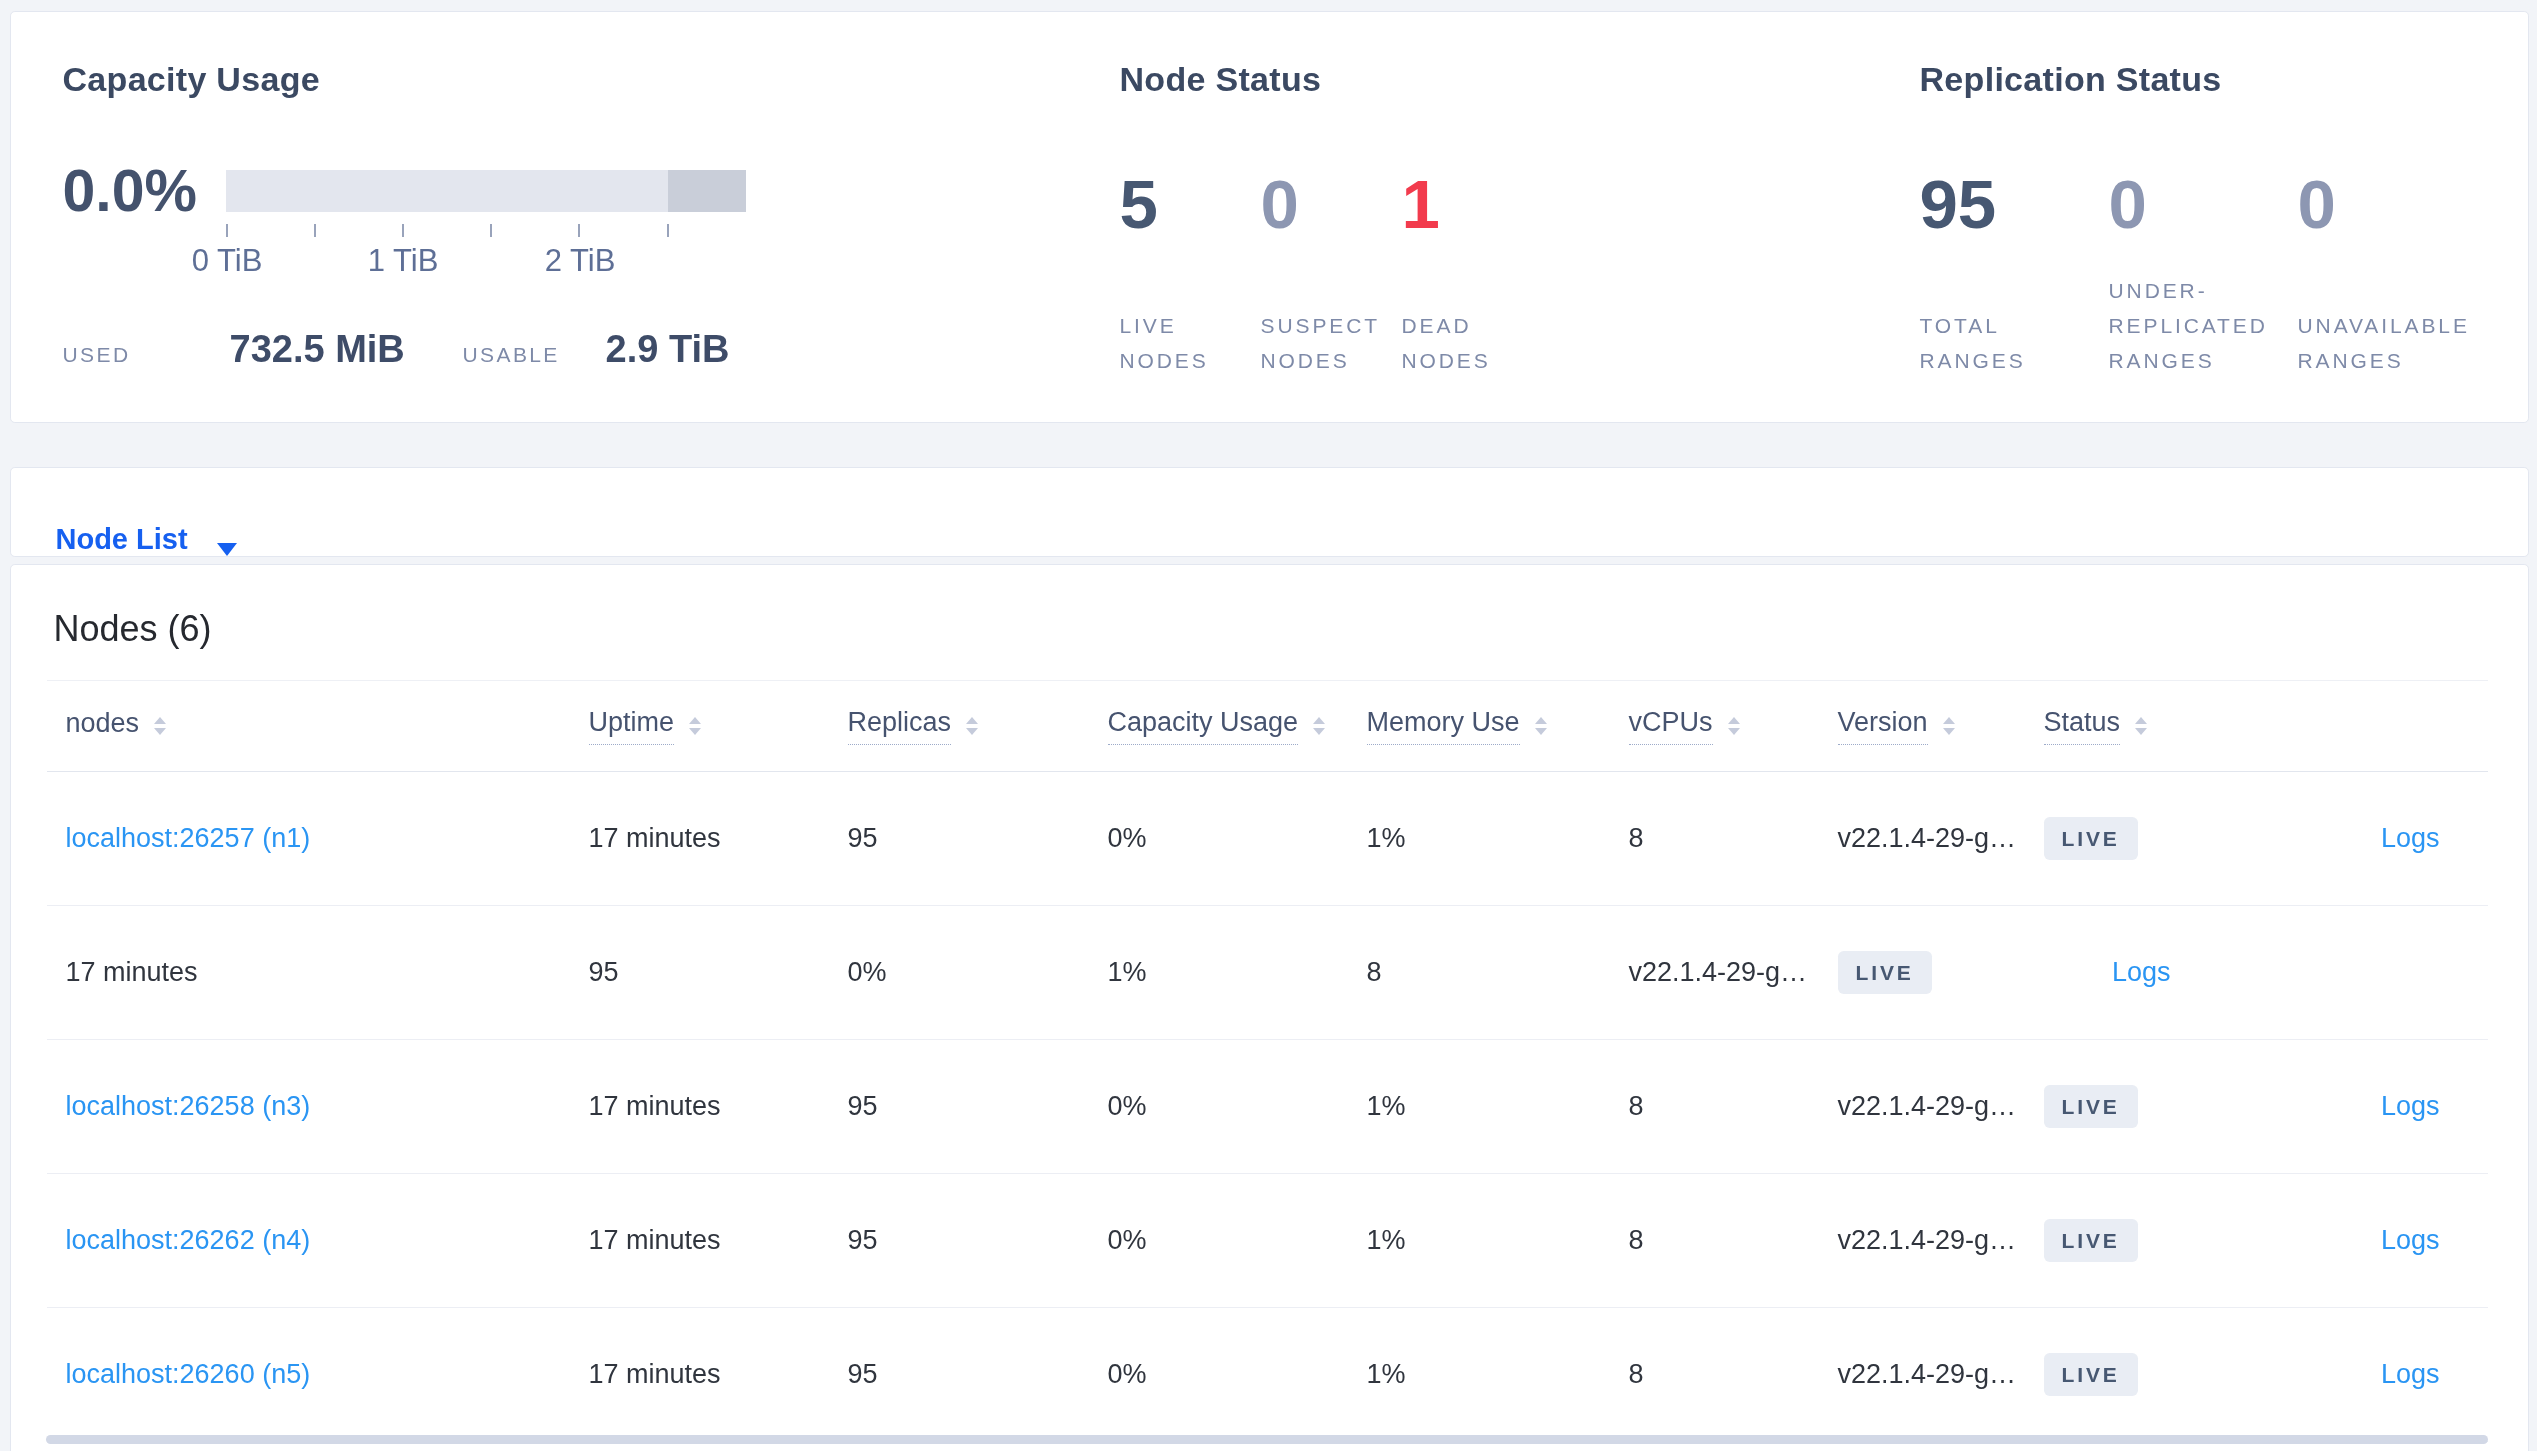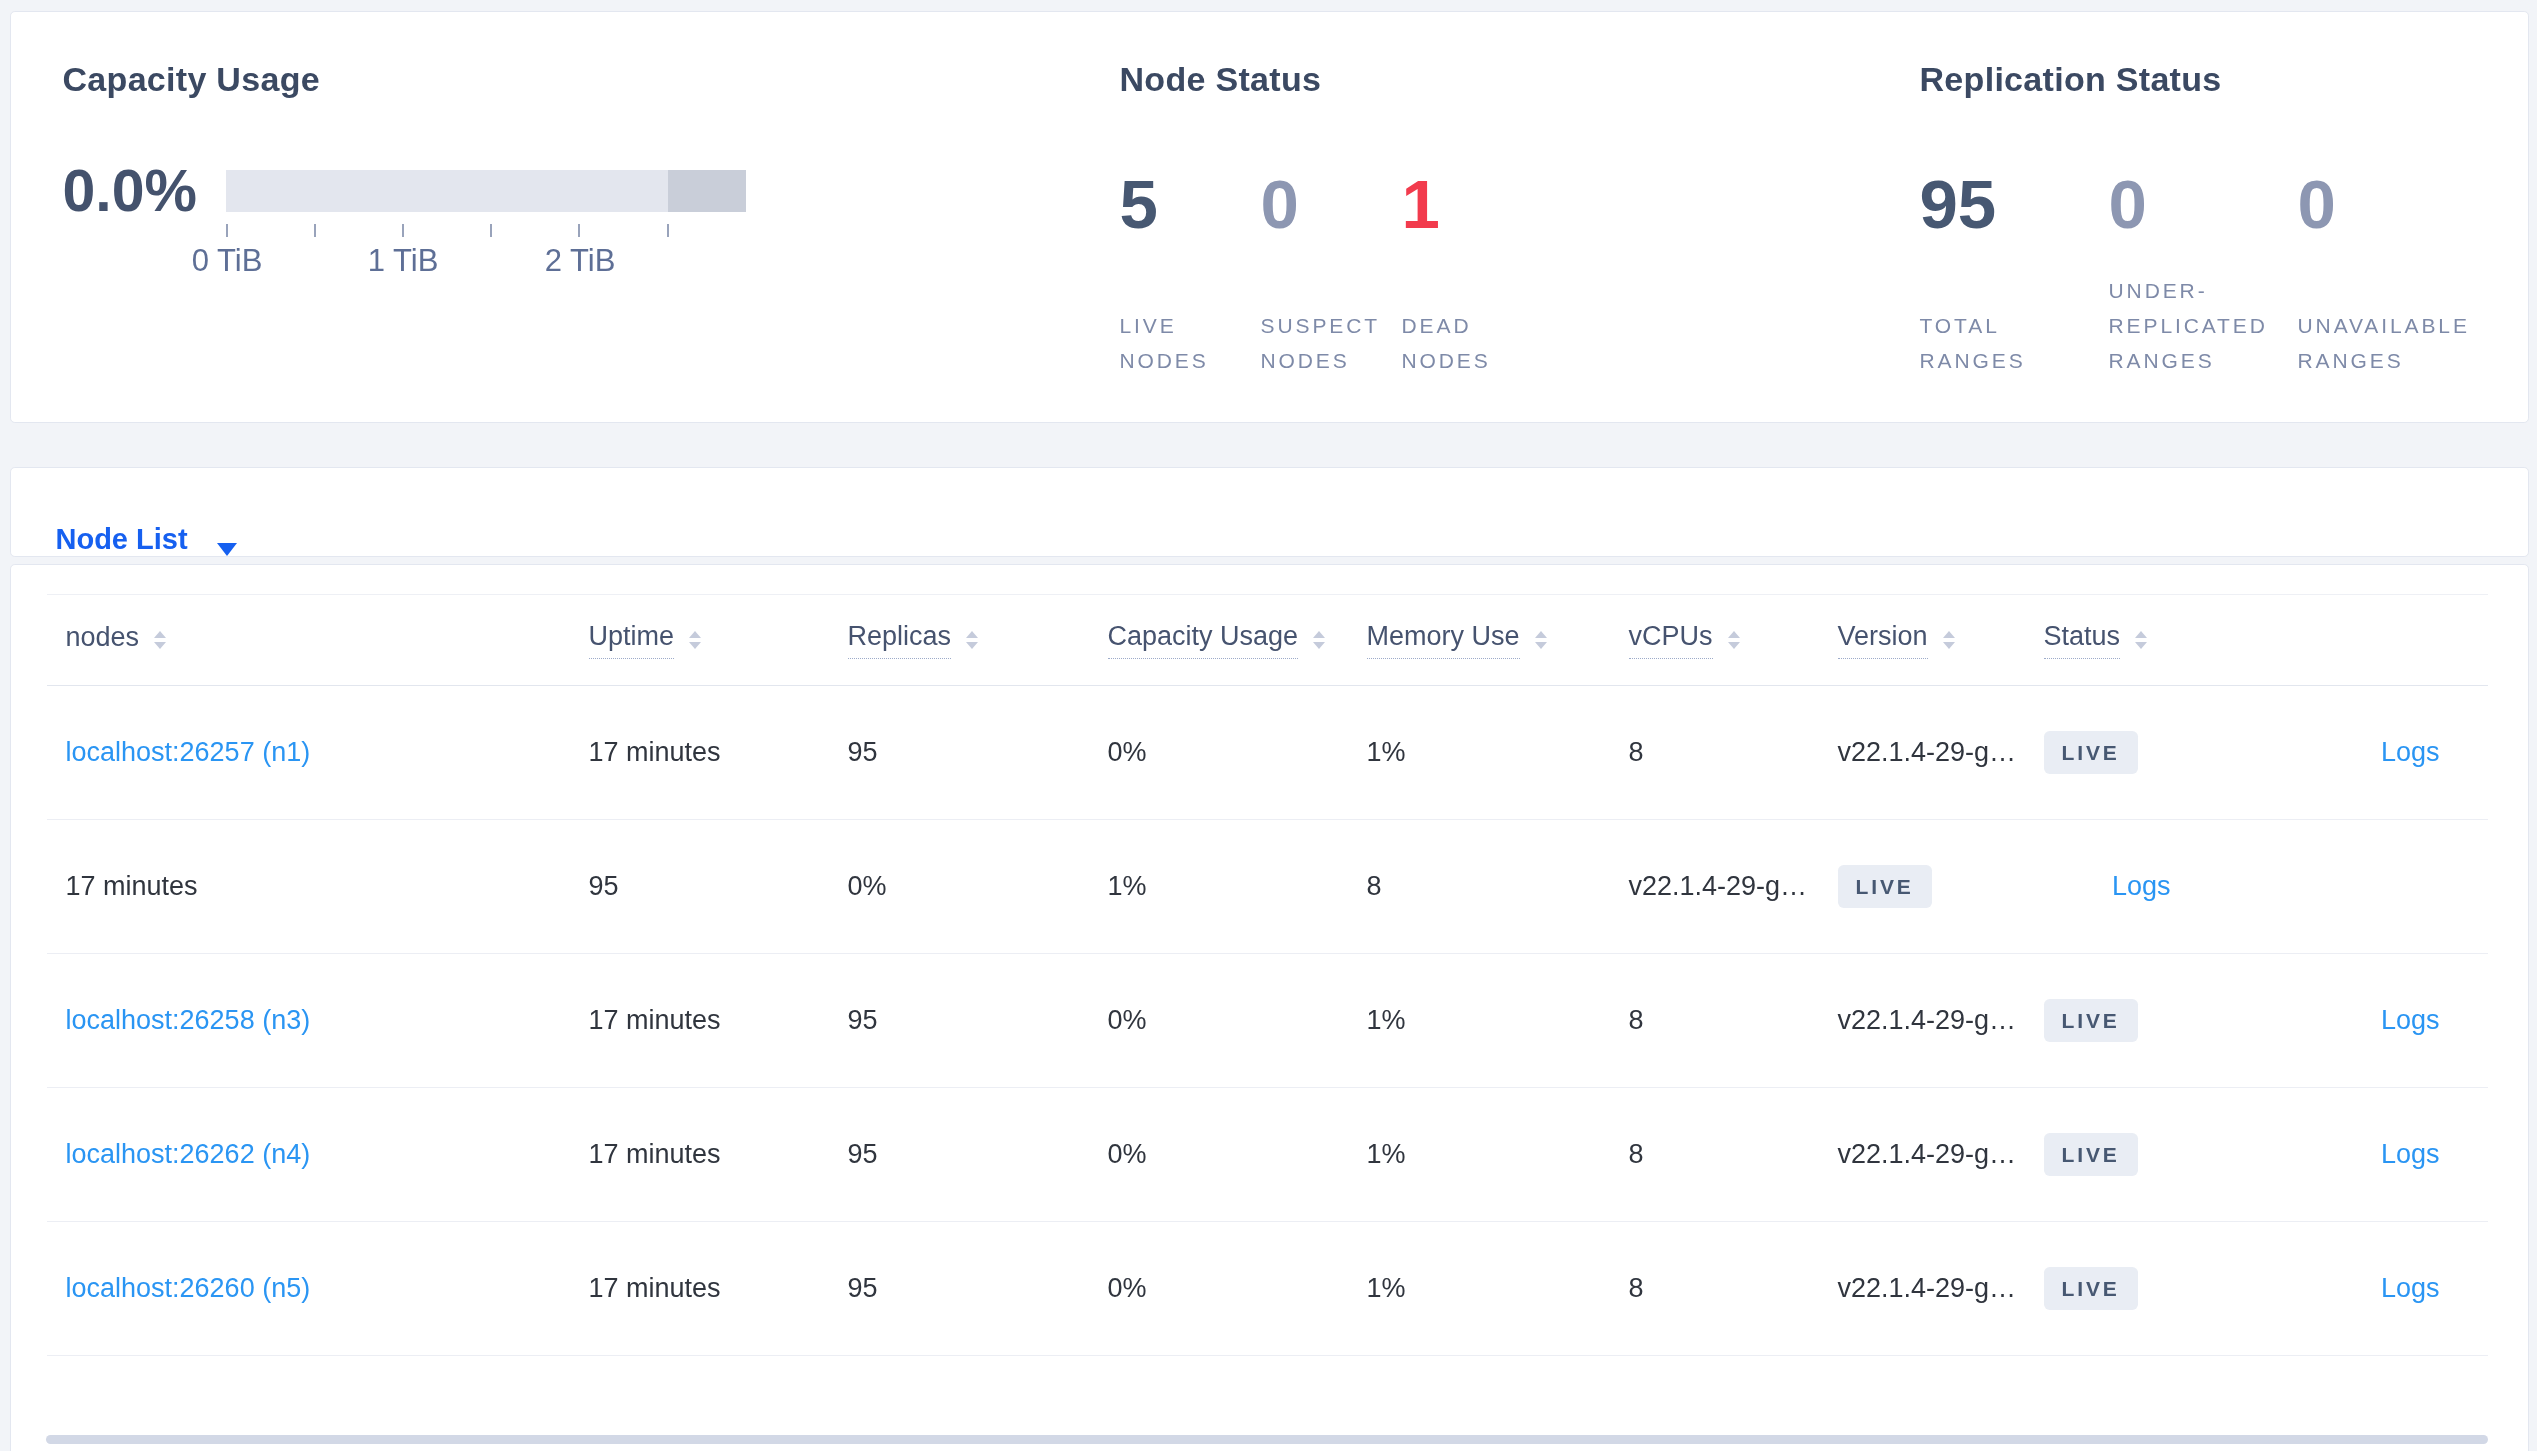--- a/index.html
+++ b/index.html
@@ -113,20 +113,26 @@
           <div class="cap-tick" style="left: 264px;"></div>
           <div class="cap-tick" style="left: 352px;"></div>
           <div class="cap-tick" style="left: 441px;"></div>
         </div>
       <div class="cap-axis-labels">
           <div class="cap-axis-label" style="left: -65px;">0 TiB</div>
           <div class="cap-axis-label" style="left: 111px;">1 TiB</div>
           <div class="cap-axis-label" style="left: 288px;">2 TiB</div>
         </div>
     </div>
+    <div class="cap-footer">
+      <span class="caps used">USED</span>
+      <span class="big-val used">732.5 MiB</span>
+      <span class="caps usable">USABLE</span>
+      <span class="big-val">2.9 TiB</span>
+    </div>
   </section>
 
   <section class="sec sec-ns">
     <h2 class="sec-title">Node Status</h2>
     <div class="stats ns">
         <div class="stat">
           <div class="stat-value" style="color: rgb(71, 88, 114);">5</div>
           <div class="stat-label">LIVE
 NODES</div>
         </div>
@@ -166,20 +172,21 @@
   </section>
 
 </div>
 
 <div class="card nodelist-bar">
   <span class="nl-label">Node List</span>
   <span class="nl-caret"></span>
 </div>
 
 <div class="card table-card">
+  <h1 class="tbl-title">Nodes (6)</h1>
   <div class="tbl-top-divider"></div>
   <div class="t-header">
       <div class="th">
         <span class="hl">nodes</span>
         <span class="sort">
           <i class="up"></i>
           <i class="down"></i>
         </span>
       </div>
       <div class="th">

